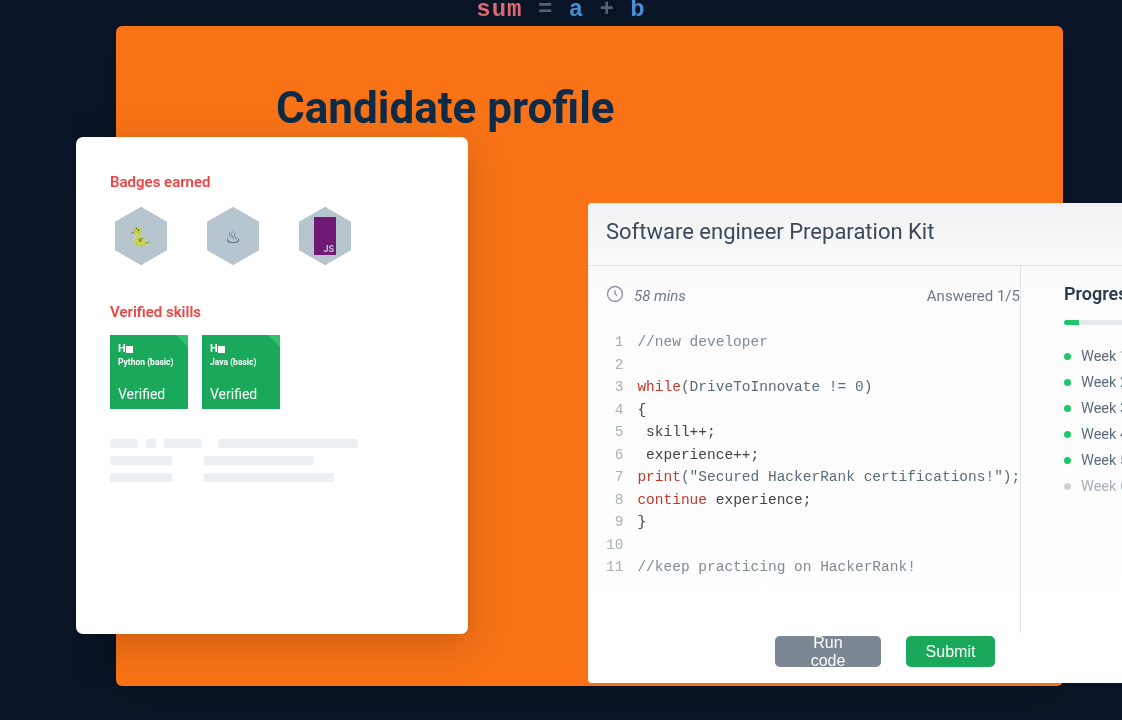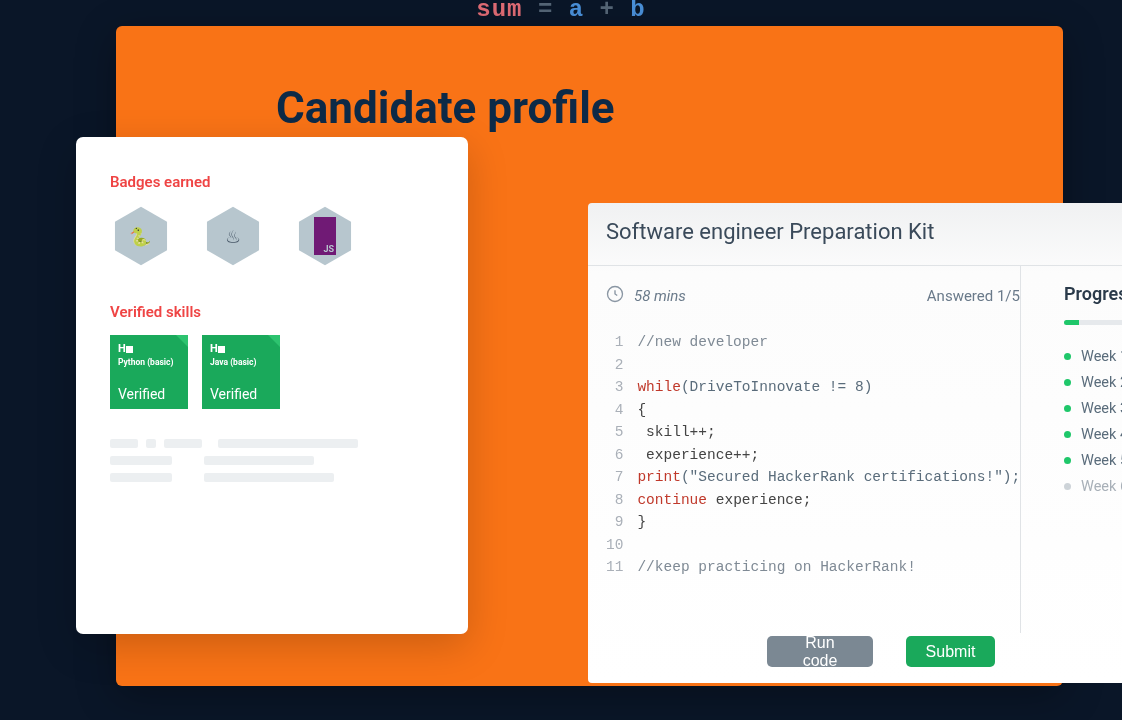--- a/index.html
+++ b/index.html
@@ -128,21 +128,21 @@
       color: #5a6c7b;
       padding: 4.5px 0;
     }
     .week-item.faded { color: #a8b0b8; }
     .week-dot { width: 7px; height: 7px; border-radius: 50%; background: #1fc76a; }
     .week-dot.faded { background: #cdd3d8; }
 
     .action-row {
       position: absolute;
       bottom: 16px; right: 183px;
-      display: flex; gap: 33px; border-radius: 13px;
+      display: flex; gap: 25px; border-radius: 13px;
     }
     .btn {
       height: 31px;
       padding: 0 20px;
       border: none; border-radius: 5px;
       font-size: 16px; font-weight: 500;
       cursor: pointer;
       display: inline-flex; align-items: center; justify-content: center;
     }
     .btn-secondary { background: #7b8893; color: #fff; width: 106px; }
@@ -243,21 +243,21 @@
         </span>
         <span>58 mins</span>
       </div>
       <div>Answered 1/5</div>
     </div>
 
     <div class="code-area">
       <div class="line-nums">1<br>2<br>3<br>4<br>5<br>6<br>7<br>8<br>9<br>10<br>11</div>
       <div class="code-lines"><span class="c-comment">//new developer</span>
 &nbsp;
-<span class="c-kw">while</span><span class="c-paren">(DriveToInnovate != 8)</span>
+<span class="c-kw">while</span><span class="c-paren">(DriveToInnovate != 0)</span>
 <span>{</span>
 <span> skill++;</span>
 <span> experience++;</span>
 <span class="c-kw">print</span><span class="c-str">("Secured HackerRank certifications!");</span>
 <span class="c-kw">continue</span><span> experience;</span>
 <span>}</span>
 &nbsp;
 <span class="c-comment">//keep practicing on HackerRank!</span></div>
     </div>
 

